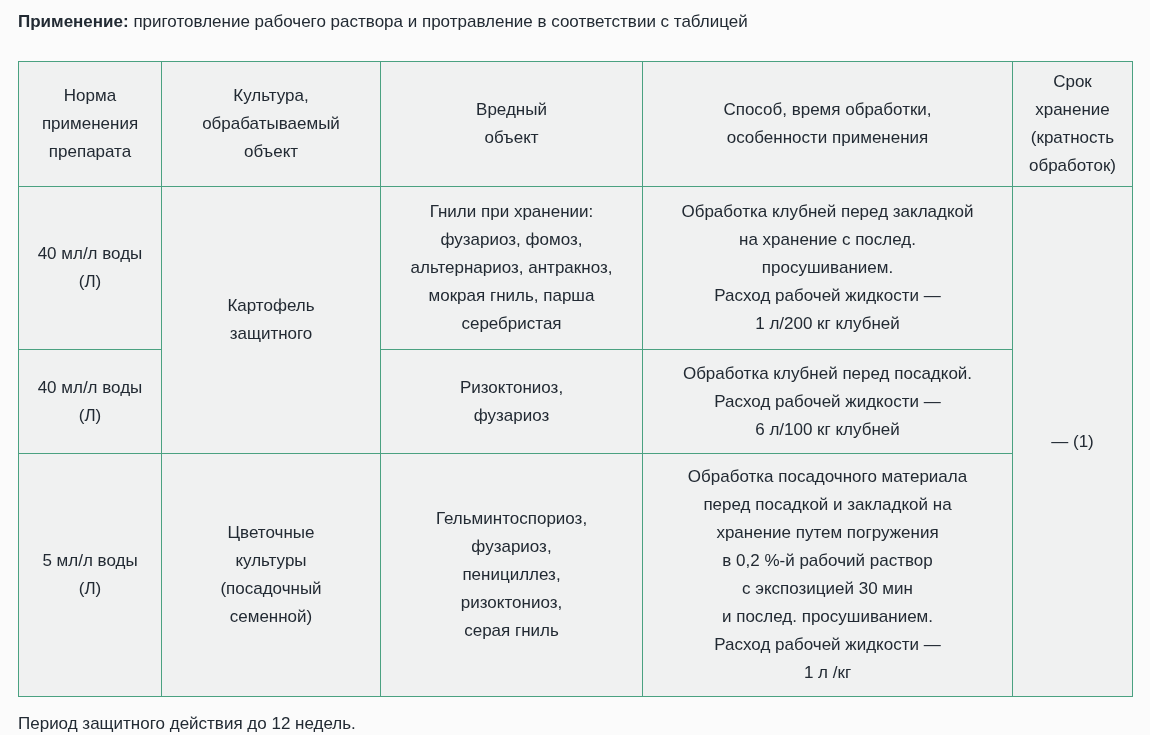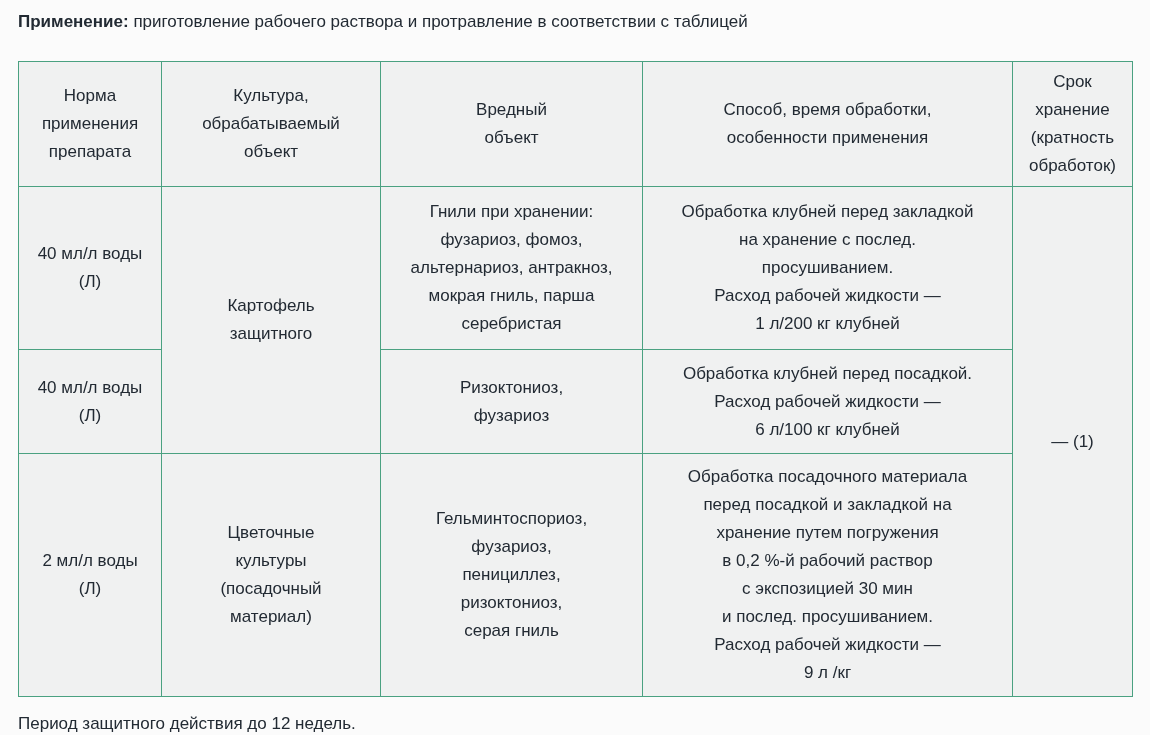--- a/index.html
+++ b/index.html
@@ -98,39 +98,39 @@
       <tr class="row-2">
         <td>40 мл/л воды
 (Л)</td>
         <td>Ризоктониоз,
 фузариоз</td>
         <td>Обработка клубней перед посадкой.
 Расход рабочей жидкости —
 6 л/100 кг клубней</td>
       </tr>
       <tr class="row-3">
-        <td>2 мл/л воды
+        <td>5 мл/л воды
 (Л)</td>
         <td>Цветочные
 культуры
 (посадочный
-материал)</td>
+семенной)</td>
         <td>Гельминтоспориоз,
 фузариоз,
 пенициллез,
 ризоктониоз,
 серая гниль</td>
         <td>Обработка посадочного материала
 перед посадкой и закладкой на
 хранение путем погружения
 в 0,2 %-й рабочий раствор
 с экспозицией 30 мин
 и послед. просушиванием.
 Расход рабочей жидкости —
-9 л /кг</td>
+1 л /кг</td>
       </tr>
     </tbody>
   </table>
 
   <div class="footer">
     <div>Период защитного действия до 12 недель.</div>
   </div>
 
 </div>
 

